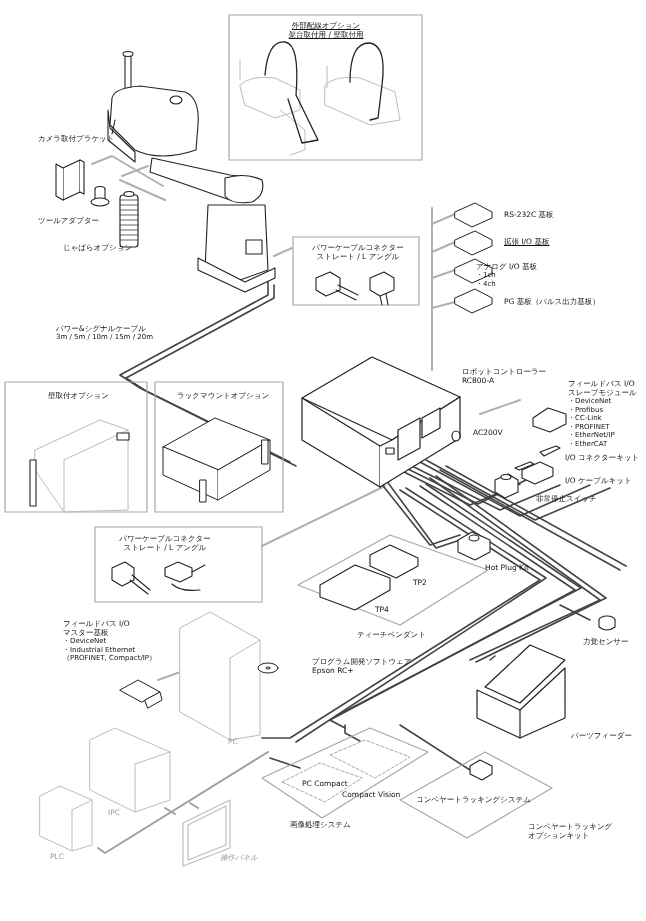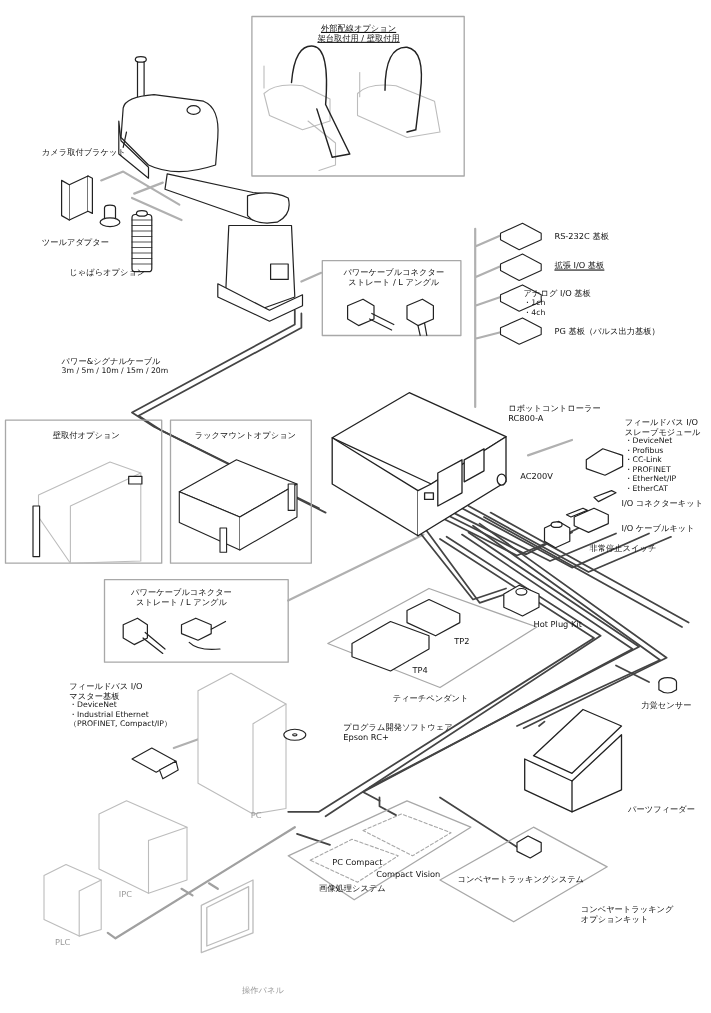--- a/index.html
+++ b/index.html
@@ -302,23 +302,23 @@
   <span>プログラム開発ソフトウェア</span><br>
   <span>Epson RC+</span>
 </div>
 
 <div class="lbl" style="left:583px;top:637px;">力覚センサー</div>
 <div class="lbl" style="left:548px;top:731px;margin-left:23px;">パーツフィーダー</div>
 
 <div class="lbl gray" style="left:228px;top:737px;">PC</div>
 <div class="lbl gray" style="left:108px;top:808px;">IPC</div>
 <div class="lbl gray" style="left:50px;top:852px;">PLC</div>
-<div class="lbl gray" style="left:220px;top:896px;">操作パネル</div>
+<div class="lbl gray" style="left:220px;top:853px;font-style:italic;">操作パネル</div>
 
 <div class="lbl" style="left:342px;top:752px;margin-top:38px;">Compact Vision</div>
 <div class="lbl" style="left:302px;top:779px;">PC Compact</div>
-<div class="lbl" style="left:290px;top:803px;">画像処理システム</div>
+<div class="lbl" style="left:290px;top:820px;">画像処理システム</div>
 
 <div class="lbl" style="left:416px;top:795px;">コンベヤートラッキングシステム</div>
 <div class="lbl" style="left:528px;top:822px;">
   <span>コンベヤートラッキング</span><br>
   <span>オプションキット</span>
 </div>
 
 </body></html>

